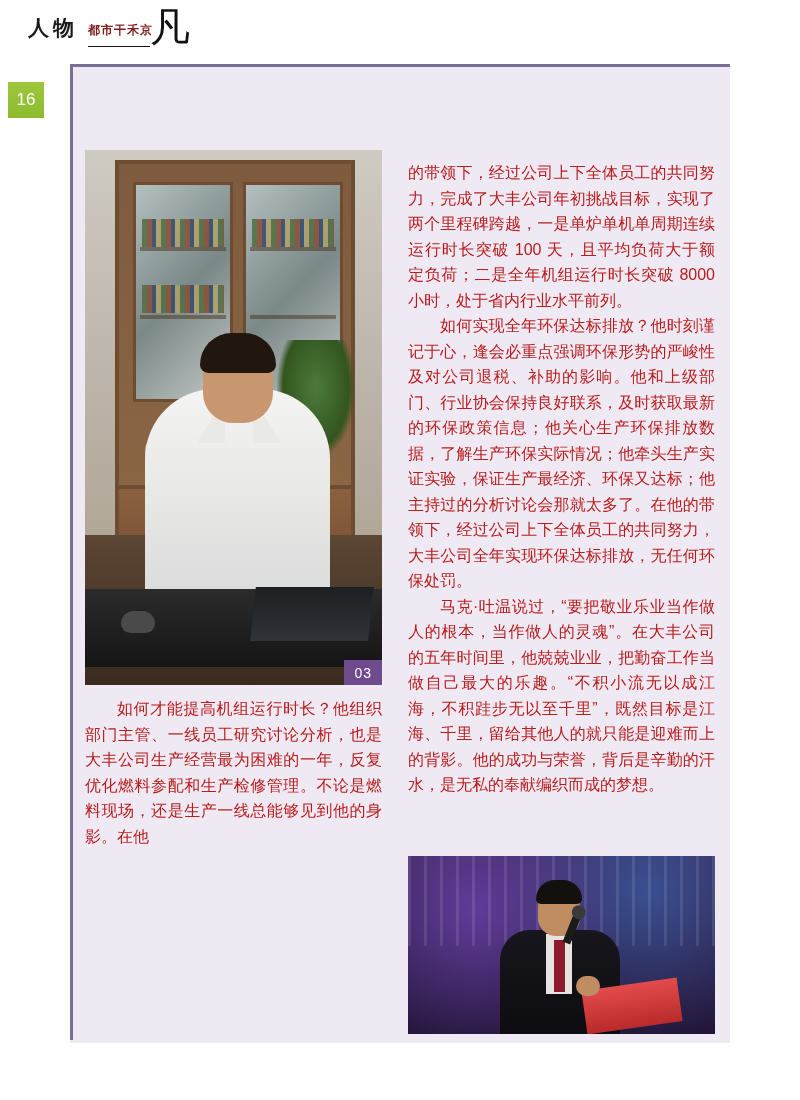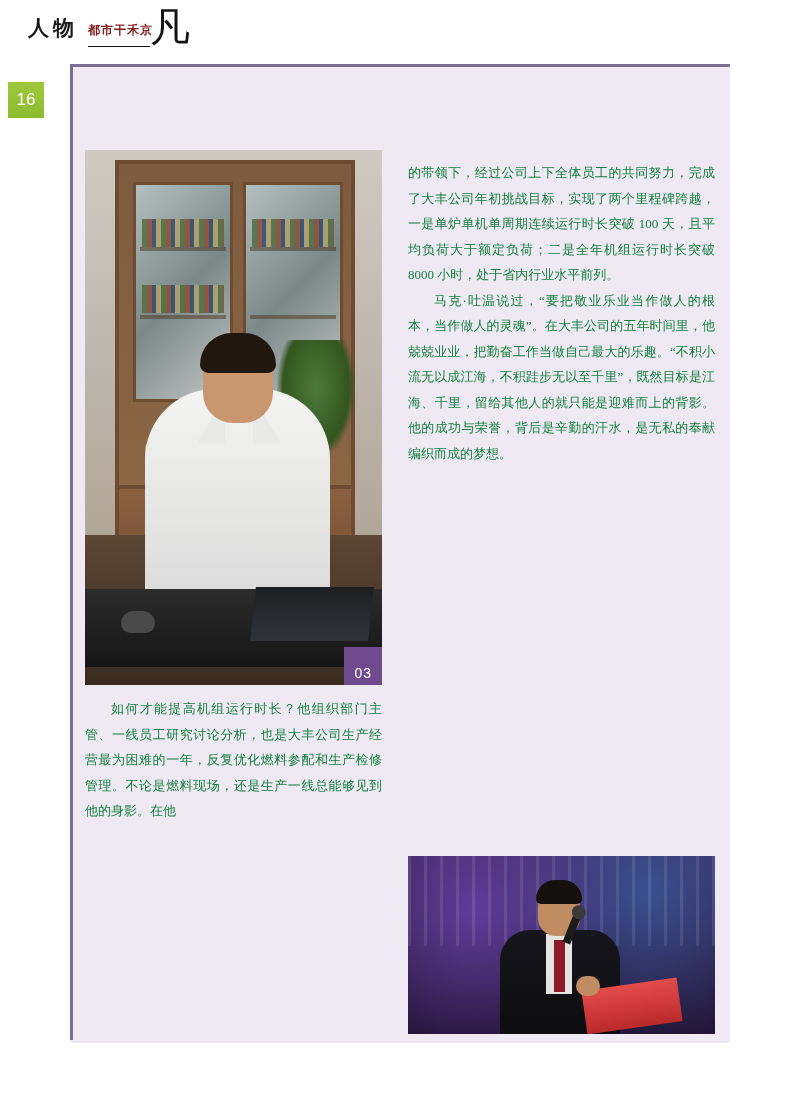--- a/index.html
+++ b/index.html
@@ -240,21 +240,21 @@
   .p1-collar-r { left: 168px; border-width: 0 28px 46px 0; border-color: transparent transparent #e9e9e7 transparent; }
 
   .photo-badge {
     position: absolute;
     right: 0;
     bottom: 0;
     background: #6f4b8e;
     color: #fff;
     font-size: 14px;
     font-family: "Liberation Sans", "DejaVu Sans", sans-serif;
-    padding: 18px 10px 4px 10px;
+    padding: 5px 10px 4px 10px;
     letter-spacing: 1px;
   }
 
   
   .photo2 {
     position: absolute;
     left: 408px;
     top: 856px;
     width: 307px;
     height: 178px;
@@ -308,26 +308,26 @@
     background: linear-gradient(180deg, #e34b4b 0%, #b92a2a 100%);
     transform: rotate(-8deg);
   }
   .p2-hand {
     position: absolute; left: 168px; top: 120px; width: 24px; height: 20px;
     background: #c08d63; border-radius: 10px;
   }
 
   
   .body-text {
-    font-size: 13px;
+    font-size: 16px;
     line-height: 25.5px;
-    color: #15803d;
+    color: #b91c1c;
     text-align: justify;
     text-justify: inter-ideograph;
-    font-family: Liberation Serif, serif;
+    font-family: Liberation Sans, sans-serif;
   }
   .body-text p {
     margin: 0;
     text-indent: 2em;
   }
   .col-left .body-text {
     position: absolute;
     left: 0;
     top: 546px;
     width: 297px;
@@ -392,20 +392,21 @@
 
   <div class="col-left">
     <div class="body-text">
       <p>如何才能提高机组运行时长？他组织部门主管、一线员工研究讨论分析，也是大丰公司生产经营最为困难的一年，反复优化燃料参配和生产检修管理。不论是燃料现场，还是生产一线总能够见到他的身影。在他</p>
     </div>
   </div>
 
   <div class="col-right">
     <div class="body-text">
       <p class="first-para-no-indent">的带领下，经过公司上下全体员工的共同努力，完成了大丰公司年初挑战目标，实现了两个里程碑跨越，一是单炉单机单周期连续运行时长突破 100 天，且平均负荷大于额定负荷；二是全年机组运行时长突破 8000 小时，处于省内行业水平前列。</p>
+      <p>如何实现全年环保达标排放？他时刻谨记于心，逢会必重点强调环保形势的严峻性及对公司退税、补助的影响。他和上级部门、行业协会保持良好联系，及时获取最新的环保政策信息；他关心生产环保排放数据，了解生产环保实际情况；他牵头生产实证实验，保证生产最经济、环保又达标；他主持过的分析讨论会那就太多了。在他的带领下，经过公司上下全体员工的共同努力，大丰公司全年实现环保达标排放，无任何环保处罚。</p>
       <p>马克·吐温说过，“要把敬业乐业当作做人的根本，当作做人的灵魂”。在大丰公司的五年时间里，他兢兢业业，把勤奋工作当做自己最大的乐趣。“不积小流无以成江海，不积跬步无以至千里”，既然目标是江海、千里，留给其他人的就只能是迎难而上的背影。他的成功与荣誉，背后是辛勤的汗水，是无私的奉献编织而成的梦想。</p>
     </div>
   </div>
 
   <div class="photo2">
     <div class="p2-bg"></div>
     <div class="p2-lights"></div>
     <div class="p2-body"></div>
     <div class="p2-shirt"></div>
     <div class="p2-tie"></div>

